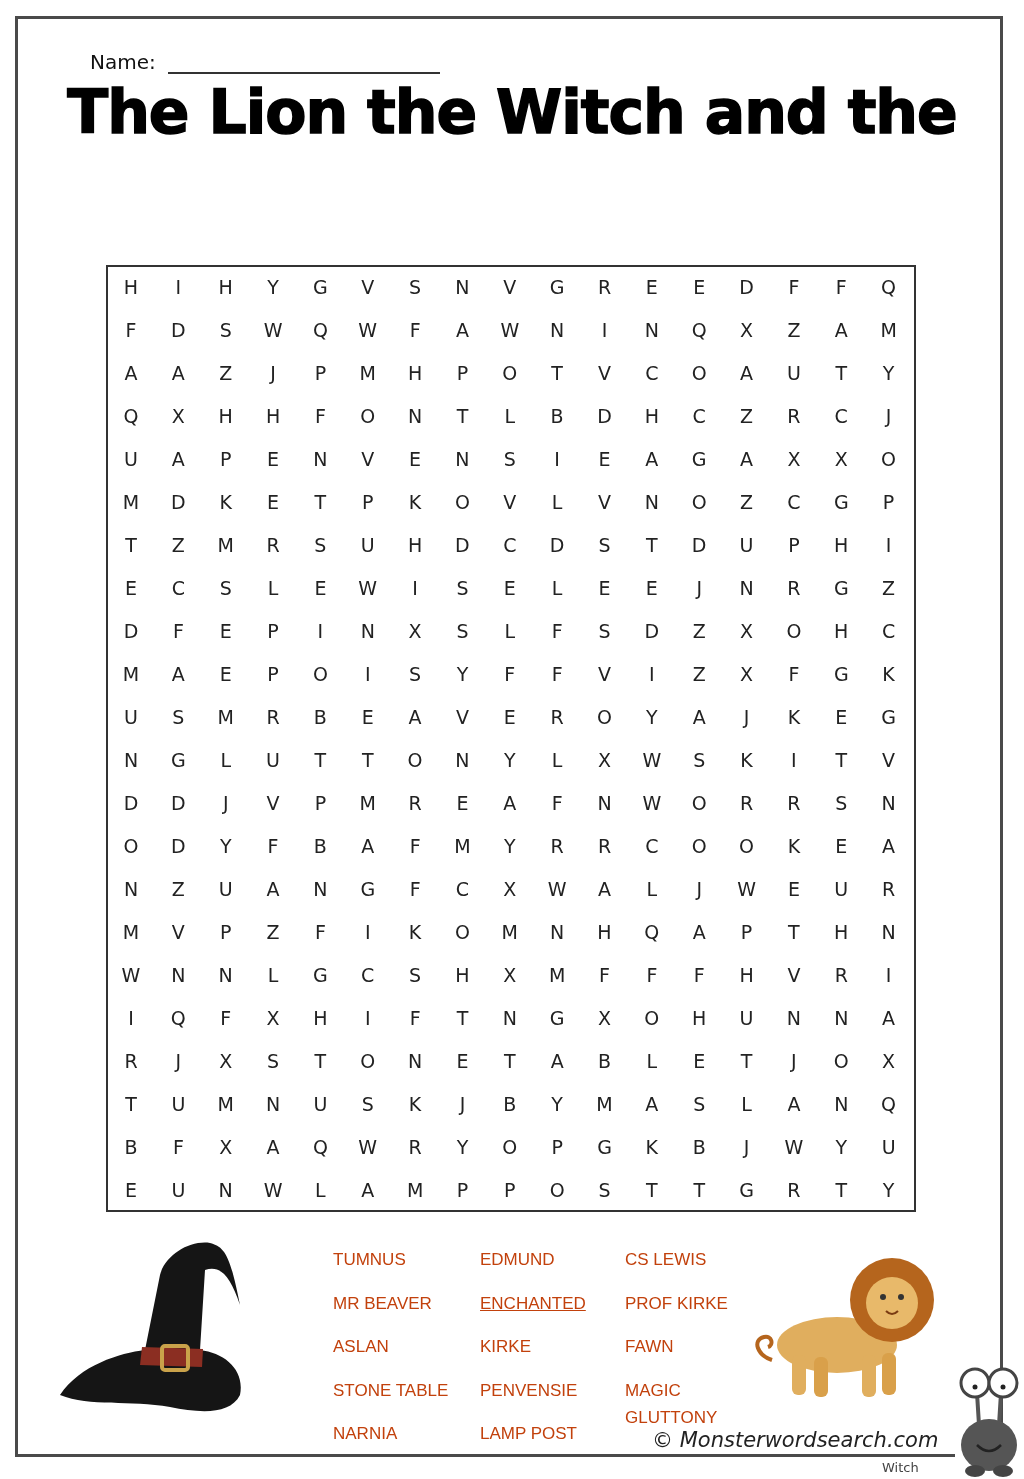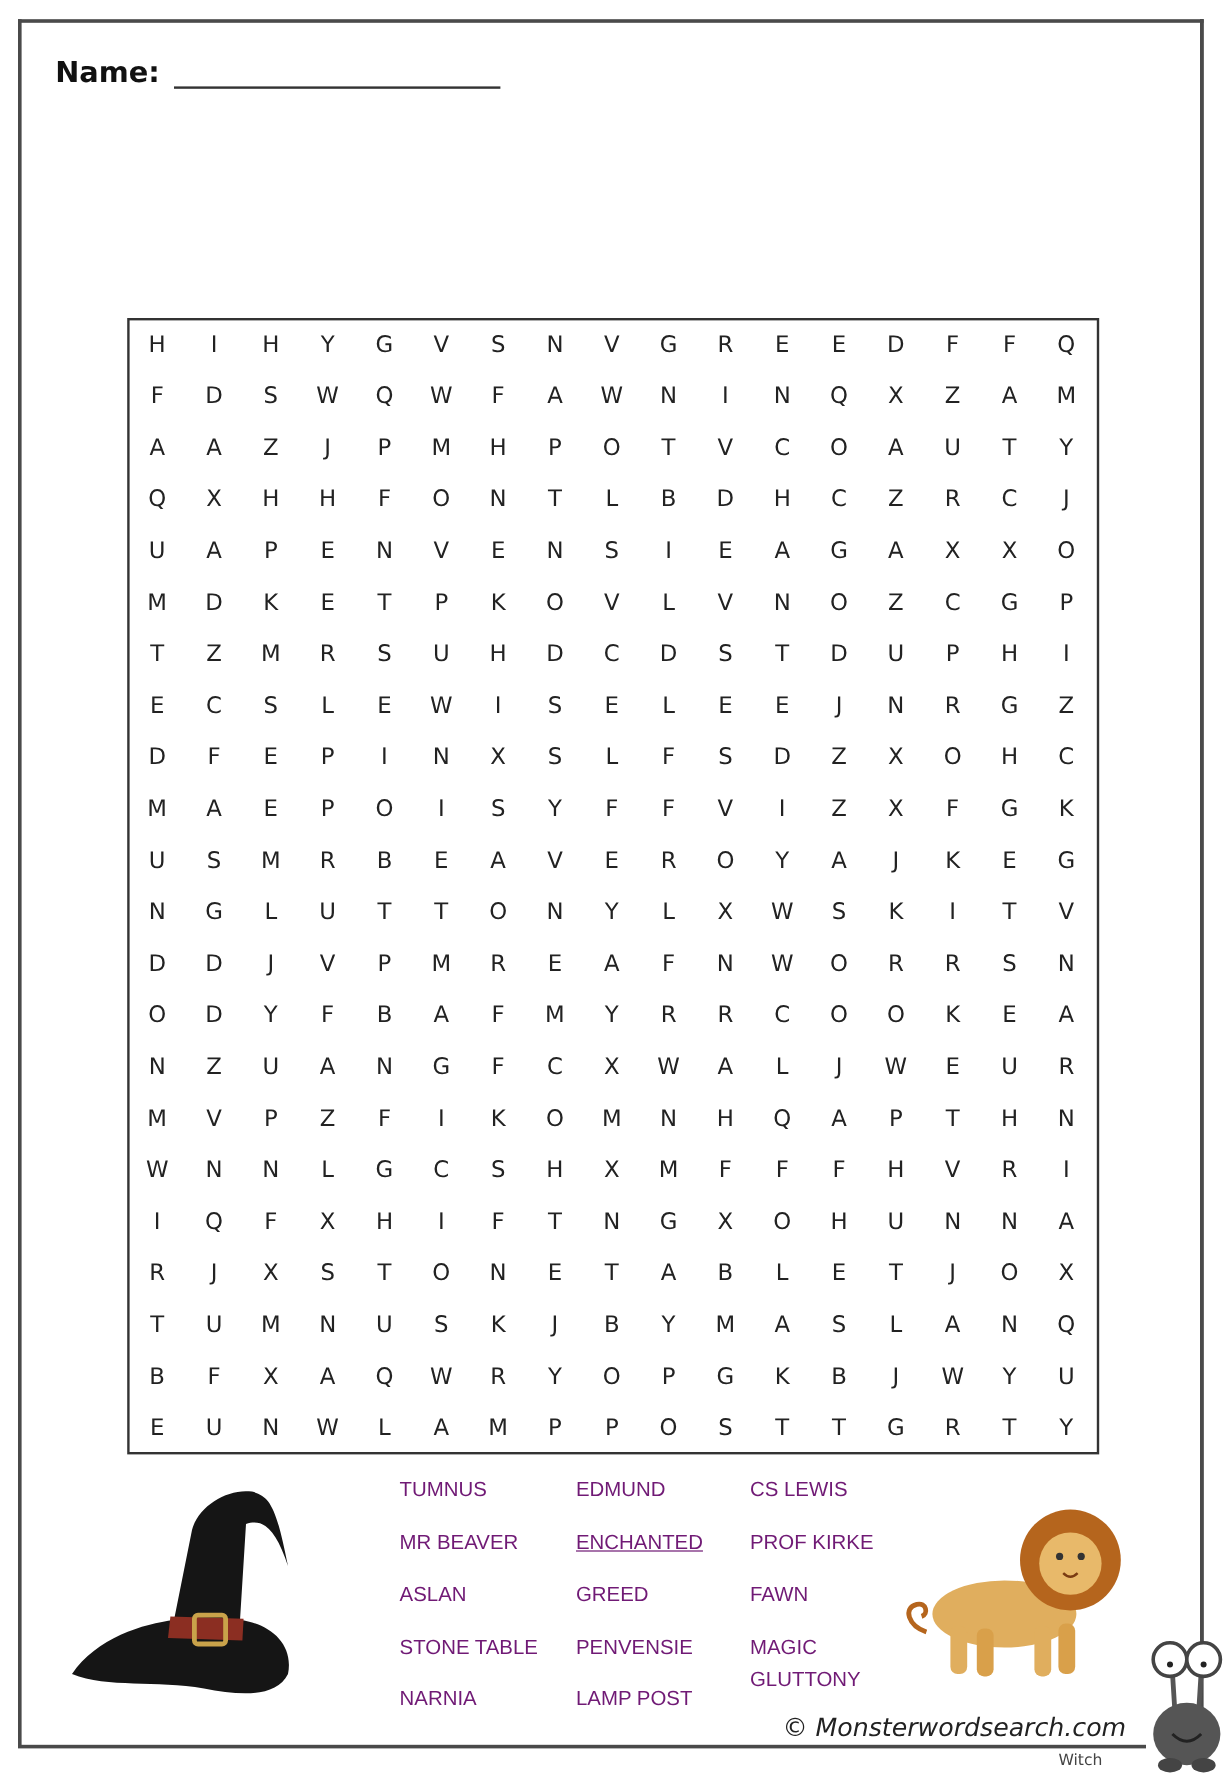--- a/index.html
+++ b/index.html
@@ -1,47 +1,48 @@
 <!DOCTYPE html>
 <html><head>
 <meta charset="utf-8">
 <style>
   html, body { margin: 0; padding: 0; background: #ffffff; }
   body { width: 1024px; height: 1479px; position: relative; overflow: hidden; font-family: "DejaVu Sans", sans-serif; color: #111; }
   .page-border { position: absolute; left: 15px; top: 16px; width: 988px; height: 1440px; border: 3px solid #4a4a4a; box-sizing: border-box; border-bottom: none; }
   .bottom-line { position: absolute; left: 15px; top: 1454px; width: 940px; height: 3px; background: #4a4a4a; }
   .right-line { position: absolute; left: 1000px; top: 16px; width: 3px; height: 1360px; background: #4a4a4a; }
   .name-row { position: absolute; left: 46px; top: 40px; display: flex; align-items: flex-end; }
-  .name-label { font-family: "DejaVu Sans", sans-serif; font-size: 24px; font-weight: bold; letter-spacing: 0px; }
+  .name-label { font-family: "DejaVu Sans", sans-serif; font-size: 20px; font-weight: normal; letter-spacing: 0px; margin-left: 44px; }
   .name-line { width: 272px; border-bottom: 2px solid #333; margin-left: 12px; height: 32px; }
   .title { position: absolute; left: 0; top: 72px; width: 1024px; text-align: center; font-family: "DejaVu Sans", sans-serif; font-weight: 900; font-size: 60px; line-height: 80px; letter-spacing: -1px; color: #000; -webkit-text-stroke: 1.5px #000; }
   .grid { position: absolute; left: 106px; top: 265px; width: 810px; height: 947px; border: 2px solid #333; box-sizing: border-box; }
   .grid-row { position: absolute; left: 0; width: 100%; height: 43px; }
   .cell { position: absolute; width: 40px; text-align: center; font-family: "DejaVu Sans", sans-serif; font-size: 19px; color: #222; font-weight: normal; }
   .word-list { position: absolute; left: 333px; top: 1232px; width: 420px; }
-  .word { position: absolute; font-family: "Liberation Sans", sans-serif; font-size: 17px; color: #701a75; white-space: nowrap; }
+  .word { position: absolute; font-family: "Liberation Sans", sans-serif; font-size: 17px; color: #c2410c; white-space: nowrap; margin-top: 18px; }
   .copyright { position: absolute; left: 652px; top: 1428px; font-family: "DejaVu Sans", sans-serif; font-size: 21px; color: #222; font-style: italic; letter-spacing: 0; }
   .level { position: absolute; left: 882px; top: 1460px; font-family: "DejaVu Sans", sans-serif; font-size: 13px; color: #444; }
   .hat { position: absolute; left: 50px; top: 1235px; width: 200px; height: 185px; }
   .lion { position: absolute; left: 752px; top: 1245px; width: 190px; height: 160px; }
   .monster { position: absolute; left: 955px; top: 1365px; width: 69px; height: 114px; }
 </style>
 </head>
 <body>
 
 <div class="page-border"></div>
 <div class="right-line"></div>
 <div class="bottom-line"></div>
 
 <div class="name-row">
   <span class="name-label">Name:</span>
   <span class="name-line"></span>
 </div>
 
 <div class="title">
+  <div>The Lion the Witch and the</div>
 </div>
 
 <div class="grid" id="grid">
     <div class="grid-row" style="top: 9px;">
       <span class="cell" style="left: 3px;">H</span>
       <span class="cell" style="left: 50.35px;">I</span>
       <span class="cell" style="left: 97.7px;">H</span>
       <span class="cell" style="left: 145.05px;">Y</span>
       <span class="cell" style="left: 192.4px;">G</span>
       <span class="cell" style="left: 239.75px;">V</span>
@@ -459,21 +460,21 @@
   </div>
 
 <div class="word-list" id="word-list">
     <span class="word" style="left: 0px; top: 0px;">TUMNUS</span>
     <span class="word" style="left: 0px; top: 43.5px;">MR BEAVER</span>
     <span class="word" style="left: 0px; top: 87px;">ASLAN</span>
     <span class="word" style="left: 0px; top: 130.5px;">STONE TABLE</span>
     <span class="word" style="left: 0px; top: 174px;">NARNIA</span>
     <span class="word" style="left: 147px; top: 0px;">EDMUND</span>
     <span class="word" style="left: 147px; top: 43.5px; text-decoration: underline;">ENCHANTED</span>
-    <span class="word" style="left: 147px; top: 87px;">GREED</span>
+    <span class="word" style="left: 147px; top: 87px;">KIRKE</span>
     <span class="word" style="left: 147px; top: 130.5px;">PENVENSIE</span>
     <span class="word" style="left: 147px; top: 174px;">LAMP POST</span>
     <span class="word" style="left: 292px; top: 0px;">CS LEWIS</span>
     <span class="word" style="left: 292px; top: 43.5px;">PROF KIRKE</span>
     <span class="word" style="left: 292px; top: 87px;">FAWN</span>
     <span class="word" style="left: 292px; top: 130.5px;">MAGIC</span>
     <span class="word" style="left: 292px; top: 158px;">GLUTTONY</span>
   </div>
 
 <svg class="hat" viewBox="0 0 200 185">

